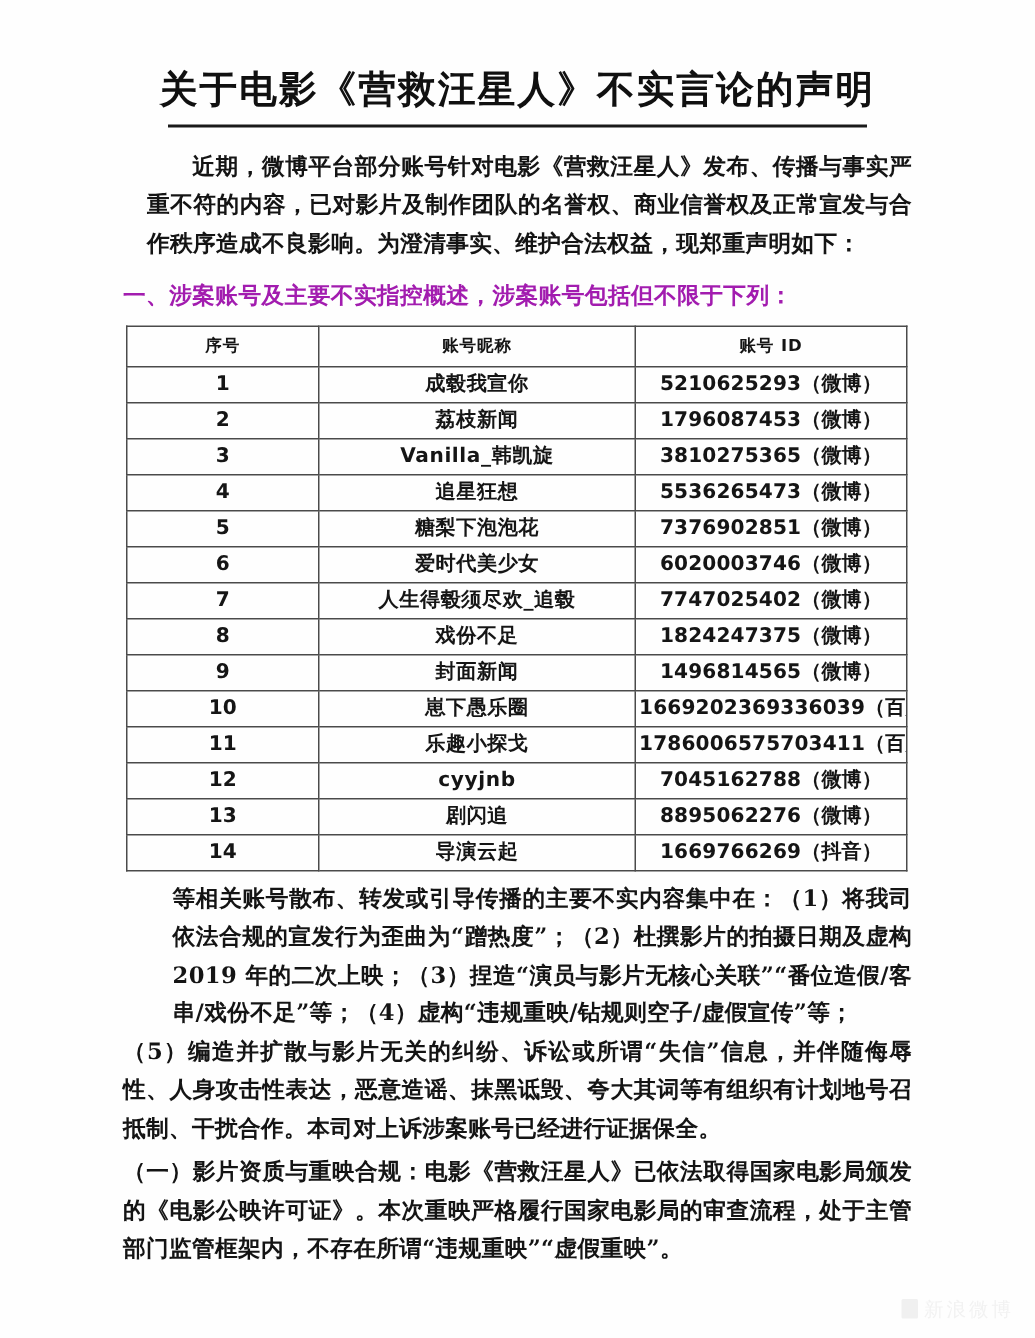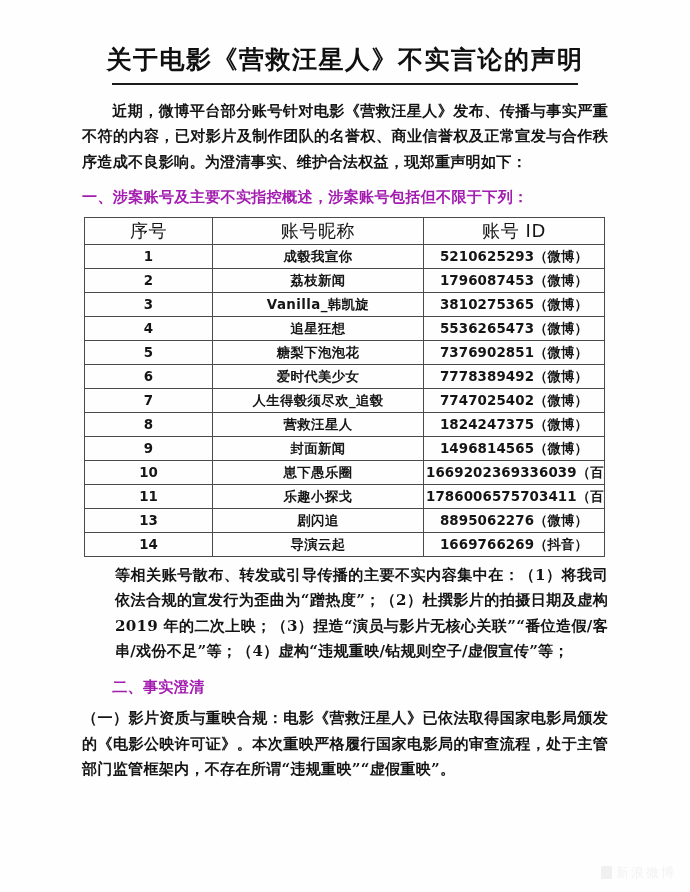--- a/index.html
+++ b/index.html
@@ -56,21 +56,21 @@
     font-size: 15.1px;
     line-height: 25.5px;
     letter-spacing: 0.25px;
     text-align: justify;
     text-justify: inter-ideograph;
     margin: 0 0 4px 0;
     color: #141414;
     font-family: "DejaVu Serif", "Liberation Serif", serif;
     font-weight: 600;
   }
-  .para.indent2 { text-indent: 2em; }
+  .para.indent2 { text-indent: 2em; margin-left: 16px; }
   .para.tight { margin-bottom: 0; margin-left: 33px; }
 
   .section-head {
     font-size: 15.1px;
     line-height: 25.5px;
     letter-spacing: 0.3px;
     margin: 10px 0 6px 0;
     font-family: "DejaVu Serif", "Liberation Serif", serif;
     font-weight: 700;
     color: #a21caf;
@@ -92,22 +92,22 @@
     padding: 1px 2px;
     height: 21px;
     font-size: 13.4px;
     line-height: 19px;
     color: #151515;
     font-weight: 600;
     white-space: nowrap;
     overflow: hidden;
   }
   .acct-table th {
-    font-weight: 400;
-    font-size: 18px;
+    font-weight: 700;
+    font-size: 11px;
     height: 24px;
     letter-spacing: 0.6px;
   }
   .col-idx { width: 128px; }
   .col-name { width: 211px; }
   .col-id { width: 181px; }
   .acct-table td.cell-name {
     letter-spacing: 0.4px;
     font-family: "DejaVu Sans", "Liberation Sans", sans-serif;
   }
@@ -185,63 +185,68 @@
             <td class="cell-id">5536265473（微博）</td>
           </tr>
           <tr>
             <td class="cell-index">5</td>
             <td class="cell-name">糖梨下泡泡花</td>
             <td class="cell-id">7376902851（微博）</td>
           </tr>
           <tr>
             <td class="cell-index">6</td>
             <td class="cell-name">爱时代美少女</td>
-            <td class="cell-id">7778389492（微博）</td>
+            <td class="cell-id">6020003746（微博）</td>
           </tr>
           <tr>
             <td class="cell-index">7</td>
             <td class="cell-name">人生得毂须尽欢_追毂</td>
             <td class="cell-id">7747025402（微博）</td>
           </tr>
           <tr>
             <td class="cell-index">8</td>
-            <td class="cell-name">营救汪星人</td>
+            <td class="cell-name">戏份不足</td>
             <td class="cell-id">1824247375（微博）</td>
           </tr>
           <tr>
             <td class="cell-index">9</td>
             <td class="cell-name">封面新闻</td>
             <td class="cell-id">1496814565（微博）</td>
           </tr>
           <tr>
             <td class="cell-index">10</td>
             <td class="cell-name">崽下愚乐圈</td>
             <td class="cell-id">1669202369336039（百度）</td>
           </tr>
           <tr>
             <td class="cell-index">11</td>
             <td class="cell-name">乐趣小探戈</td>
             <td class="cell-id">1786006575703411（百度）</td>
           </tr>
           <tr>
+            <td class="cell-index">12</td>
+            <td class="cell-name">cyyjnb</td>
+            <td class="cell-id">7045162788（微博）</td>
+          </tr>
+          <tr>
             <td class="cell-index">13</td>
             <td class="cell-name">剧闪追</td>
             <td class="cell-id">8895062276（微博）</td>
           </tr>
           <tr>
             <td class="cell-index">14</td>
             <td class="cell-name">导演云起</td>
             <td class="cell-id">1669766269（抖音）</td>
           </tr>
         </tbody>
     </table>
 
     <p class="para tight">等相关账号散布、转发或引导传播的主要不实内容集中在：（1）将我司依法合规的宣发行为歪曲为“蹭热度”；（2）杜撰影片的拍摄日期及虚构 2019 年的二次上映；（3）捏造“演员与影片无核心关联”“番位造假/客串/戏份不足”等；（4）虚构“违规重映/钻规则空子/虚假宣传”等；</p>
-
-    <p class="section-head center-ish">二、事实澄清</p>
+    <p class="para">（5）编造并扩散与影片无关的纠纷、诉讼或所谓“失信”信息，并伴随侮辱性、人身攻击性表达，恶意造谣、抹黑诋毁、夸大其词等有组织有计划地号召抵制、干扰合作。本司对上诉涉案账号已经进行证据保全。</p>
+
 
     <p class="para">（一）影片资质与重映合规：电影《营救汪星人》已依法取得国家电影局颁发的《电影公映许可证》。本次重映严格履行国家电影局的审查流程，处于主管部门监管框架内，不存在所谓“违规重映”“虚假重映”。</p>
 
   </div>
 
   <div class="watermark">
     <span class="wm-logo"></span><span>新浪微博</span>
   </div>
 </div>
 

